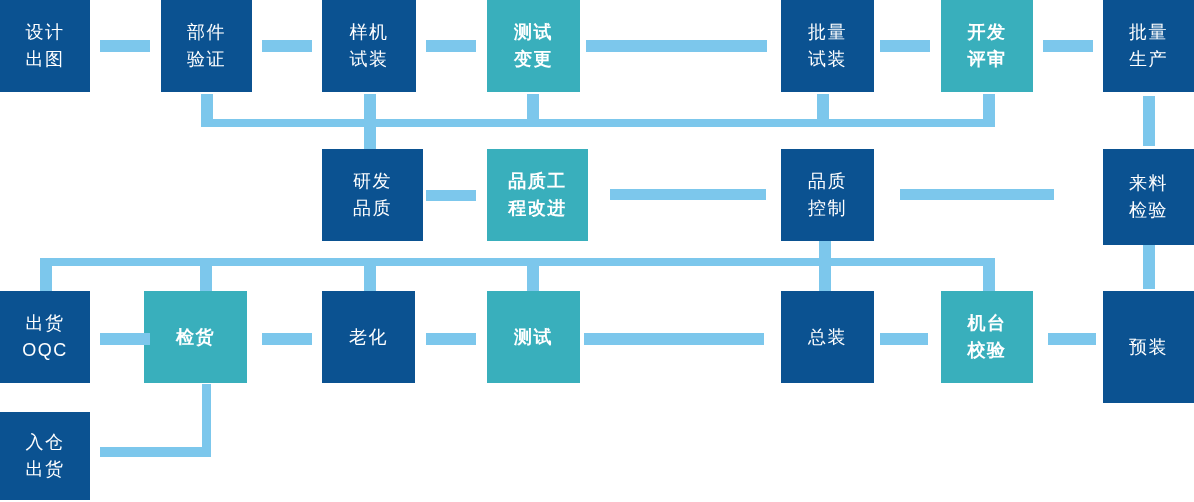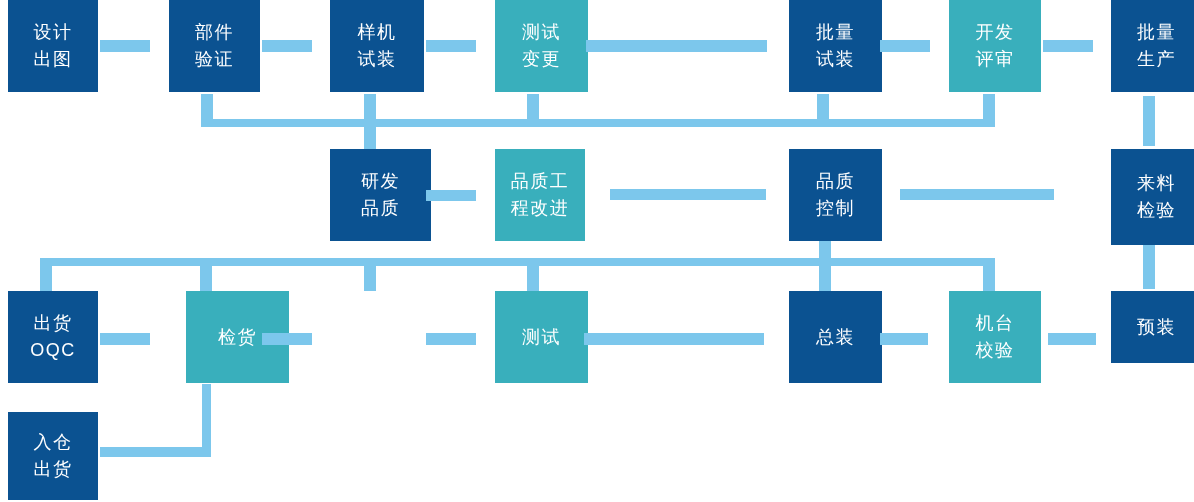--- a/index.html
+++ b/index.html
@@ -15,25 +15,25 @@
     width:1194px;height:502px;
     background:var(--bg);
     overflow:hidden;
     font-family:"Liberation Sans","DejaVu Sans",sans-serif;
   }
   .node{
     position:absolute;
     display:flex;align-items:center;justify-content:center;
     color:var(--text-white);
     font-size:18px;line-height:27px;letter-spacing:1.5px;
-    font-weight:500;text-align:center;margin-left:8px;
+    font-weight:500;text-align:center;
   }
   .node .lbl{white-space:pre-line;}
   .dark{background:var(--dark-blue);}
-  .teal{background:var(--teal);}
+  .teal{background:var(--teal);font-weight:bold;}
   .conn{position:absolute;background:var(--light-blue);}
 </style>
 </head>
 <body>
 
 <div id="canvas">
 
   <div class="node dark" style="left:0;top:0;width:90px;height:92px">
       <span class="lbl">设计
 出图</span>
@@ -60,51 +60,54 @@
     </div>
   <div class="node dark" style="left:1103px;top:0;width:91px;height:92px">
       <span class="lbl">批量
 生产</span>
     </div>
 
   <div class="node dark" style="left:322px;top:149px;width:101px;height:92px">
       <span class="lbl">研发
 品质</span>
     </div>
-  <div class="node teal" style="left:487px;top:149px;width:90px;height:92px">
+  <div class="node teal" style="left:487px;top:149px;width:101px;height:92px">
       <span class="lbl">品质工
 程改进</span>
     </div>
   <div class="node dark" style="left:781px;top:149px;width:93px;height:92px">
       <span class="lbl">品质
 控制</span>
     </div>
   <div class="node dark" style="left:1103px;top:149px;width:91px;height:96px">
       <span class="lbl">来料
 检验</span>
     </div>
 
   <div class="node dark" style="left:0;top:291px;width:90px;height:92px">
       <span class="lbl">出货
 OQC</span>
     </div>
-  <div class="node teal" style="left:178px;top:291px;width:103px;height:92px">
+  <div class="node teal" style="left:144px;top:291px;width:103px;height:92px">
       <span class="lbl">检货</span>
+    </div>
+  <div class="node dark" style="left:322px;top:291px;width:93px;height:92px">
+      <span class="lbl">老化</span>
     </div>
   <div class="node teal" style="left:487px;top:291px;width:93px;height:92px">
       <span class="lbl">测试</span>
     </div>
   <div class="node teal" style="left:941px;top:291px;width:92px;height:92px">
       <span class="lbl">机台
 校验</span>
     </div>
   <div class="node dark" style="left:781px;top:291px;width:93px;height:92px">
       <span class="lbl">总装</span>
     </div>
-  <div class="node dark" style="left:1103px;top:291px;width:91px;height:72px">
+  <div class="node dark" style="left:1103px;top:291px;width:91px;height:112px">
       <span class="lbl">预装</span>
     </div>
 
   <div class="node dark" style="left:0;top:412px;width:90px;height:88px">
       <span class="lbl">入仓
 出货</span>
     </div>
 
   <div class="conn" style="left:100px;top:40px;width:50px;height:12px"></div>
   <div class="conn" style="left:262px;top:40px;width:50px;height:12px"></div>

